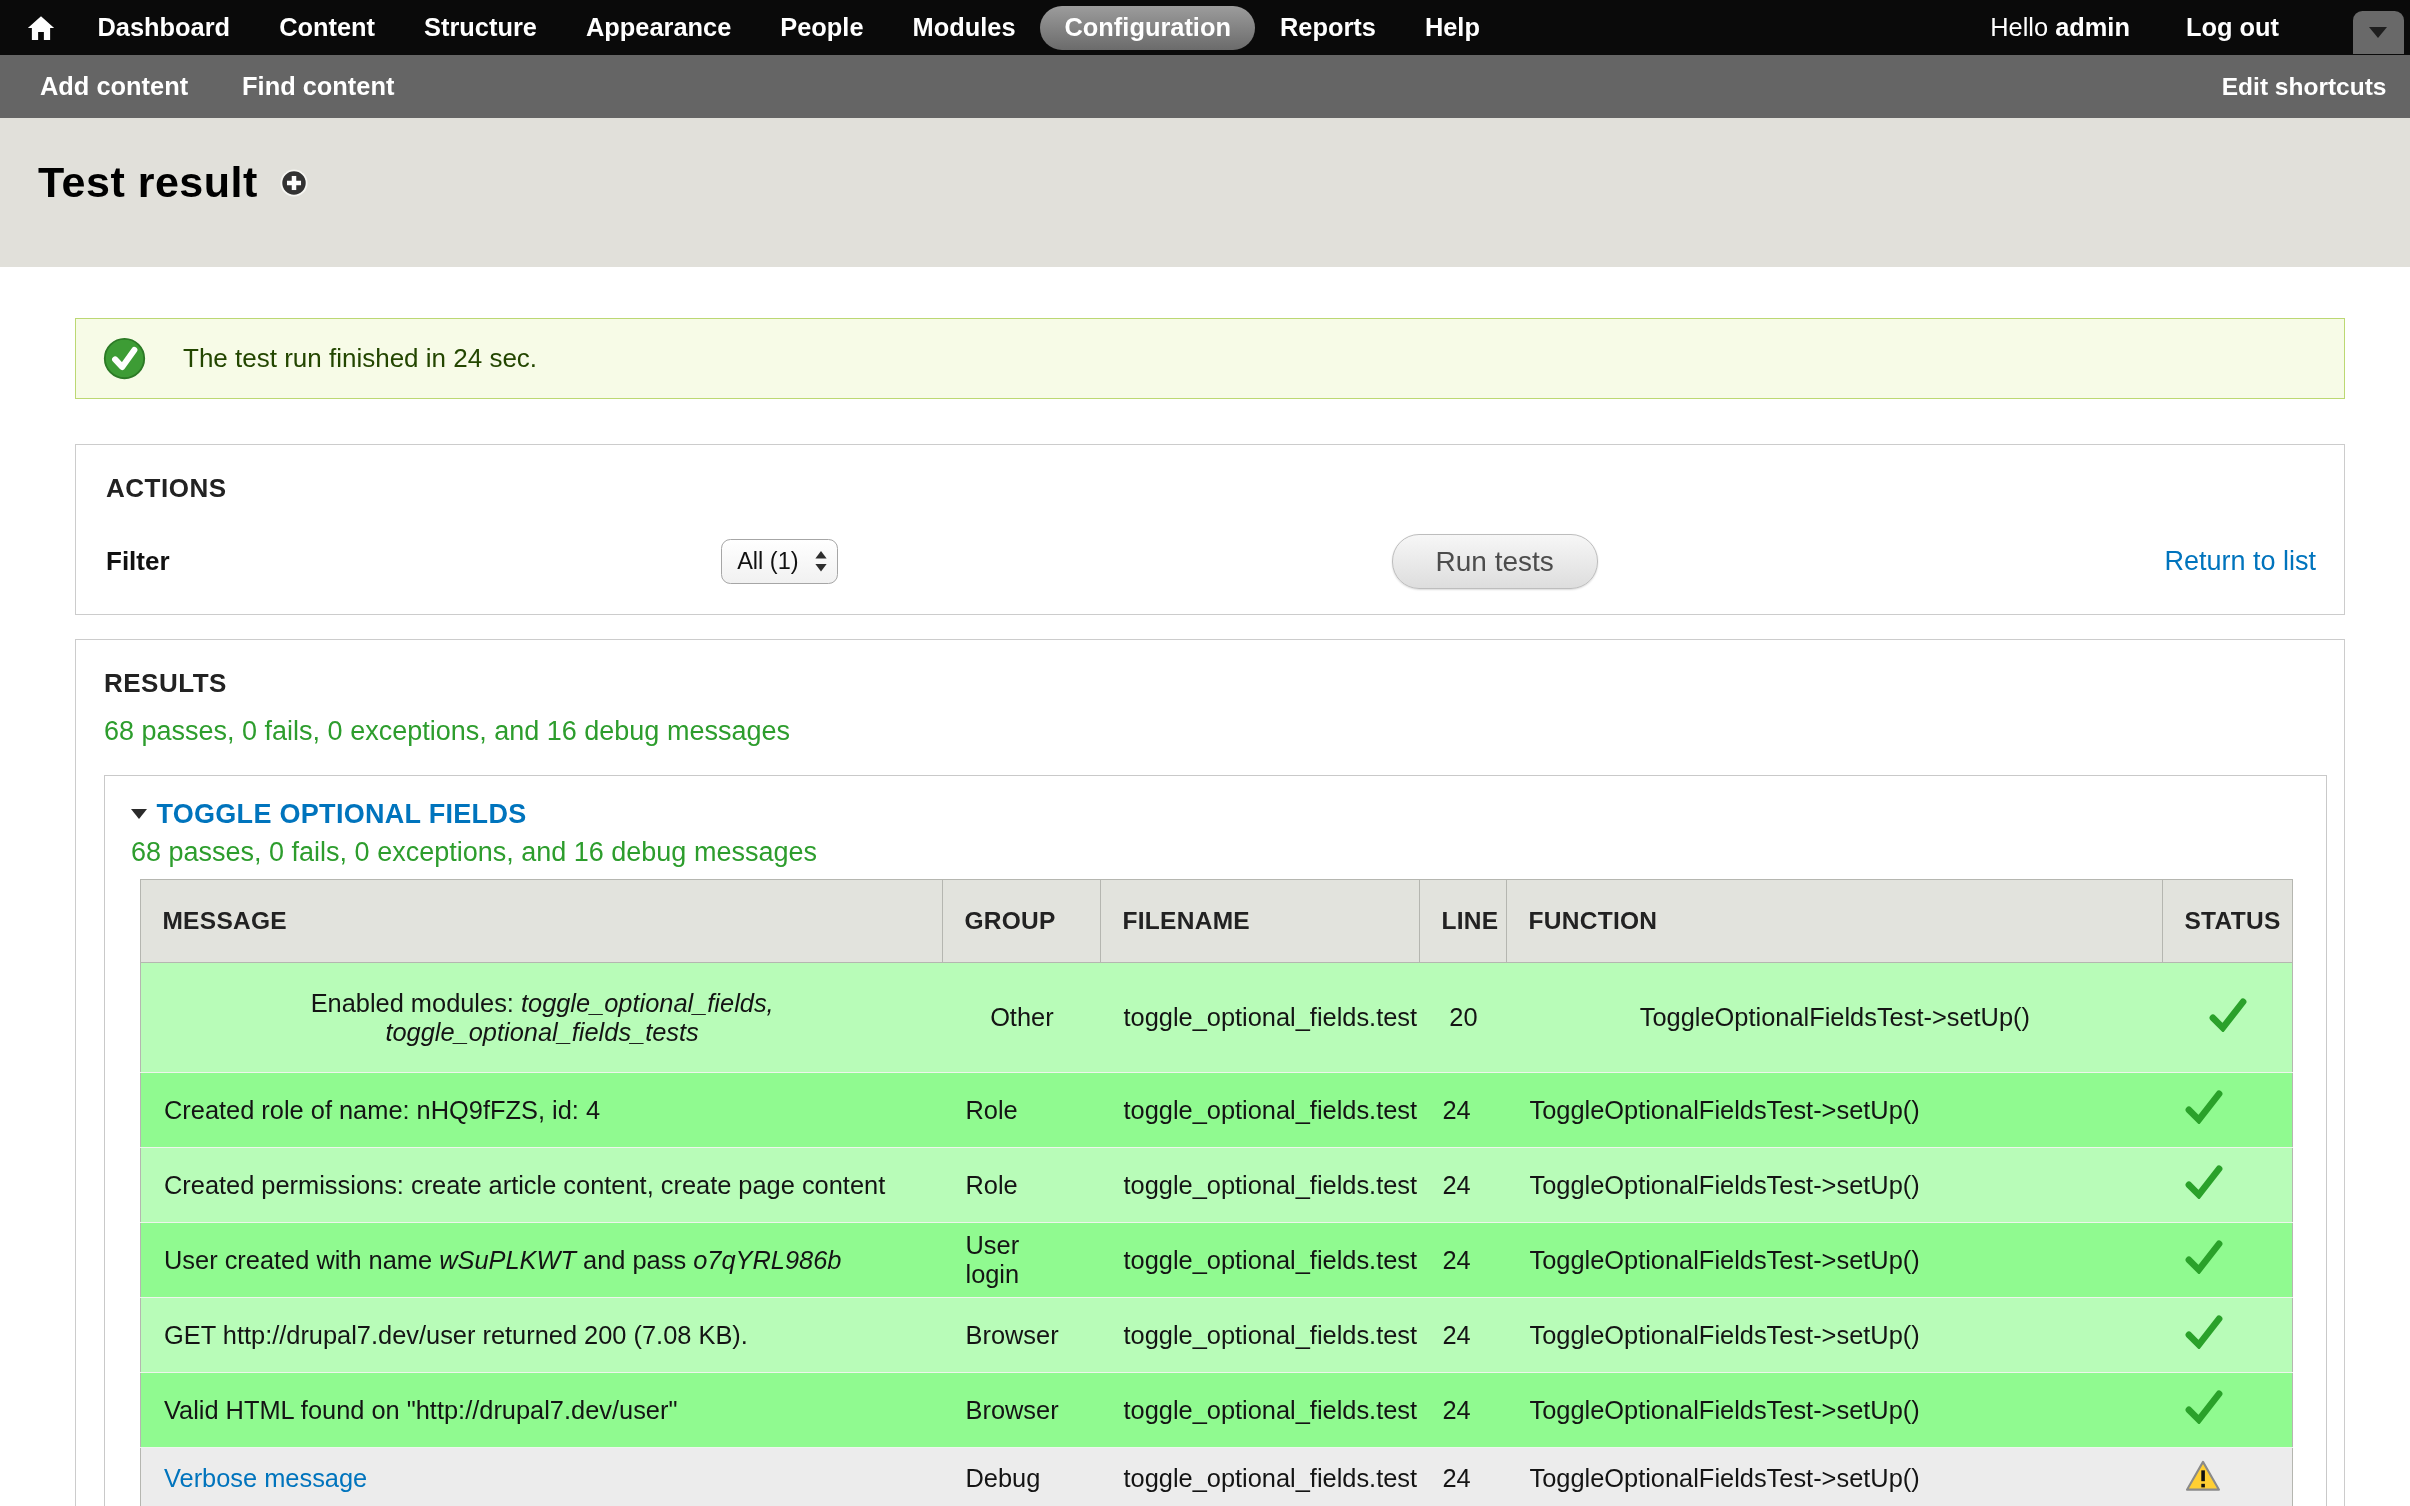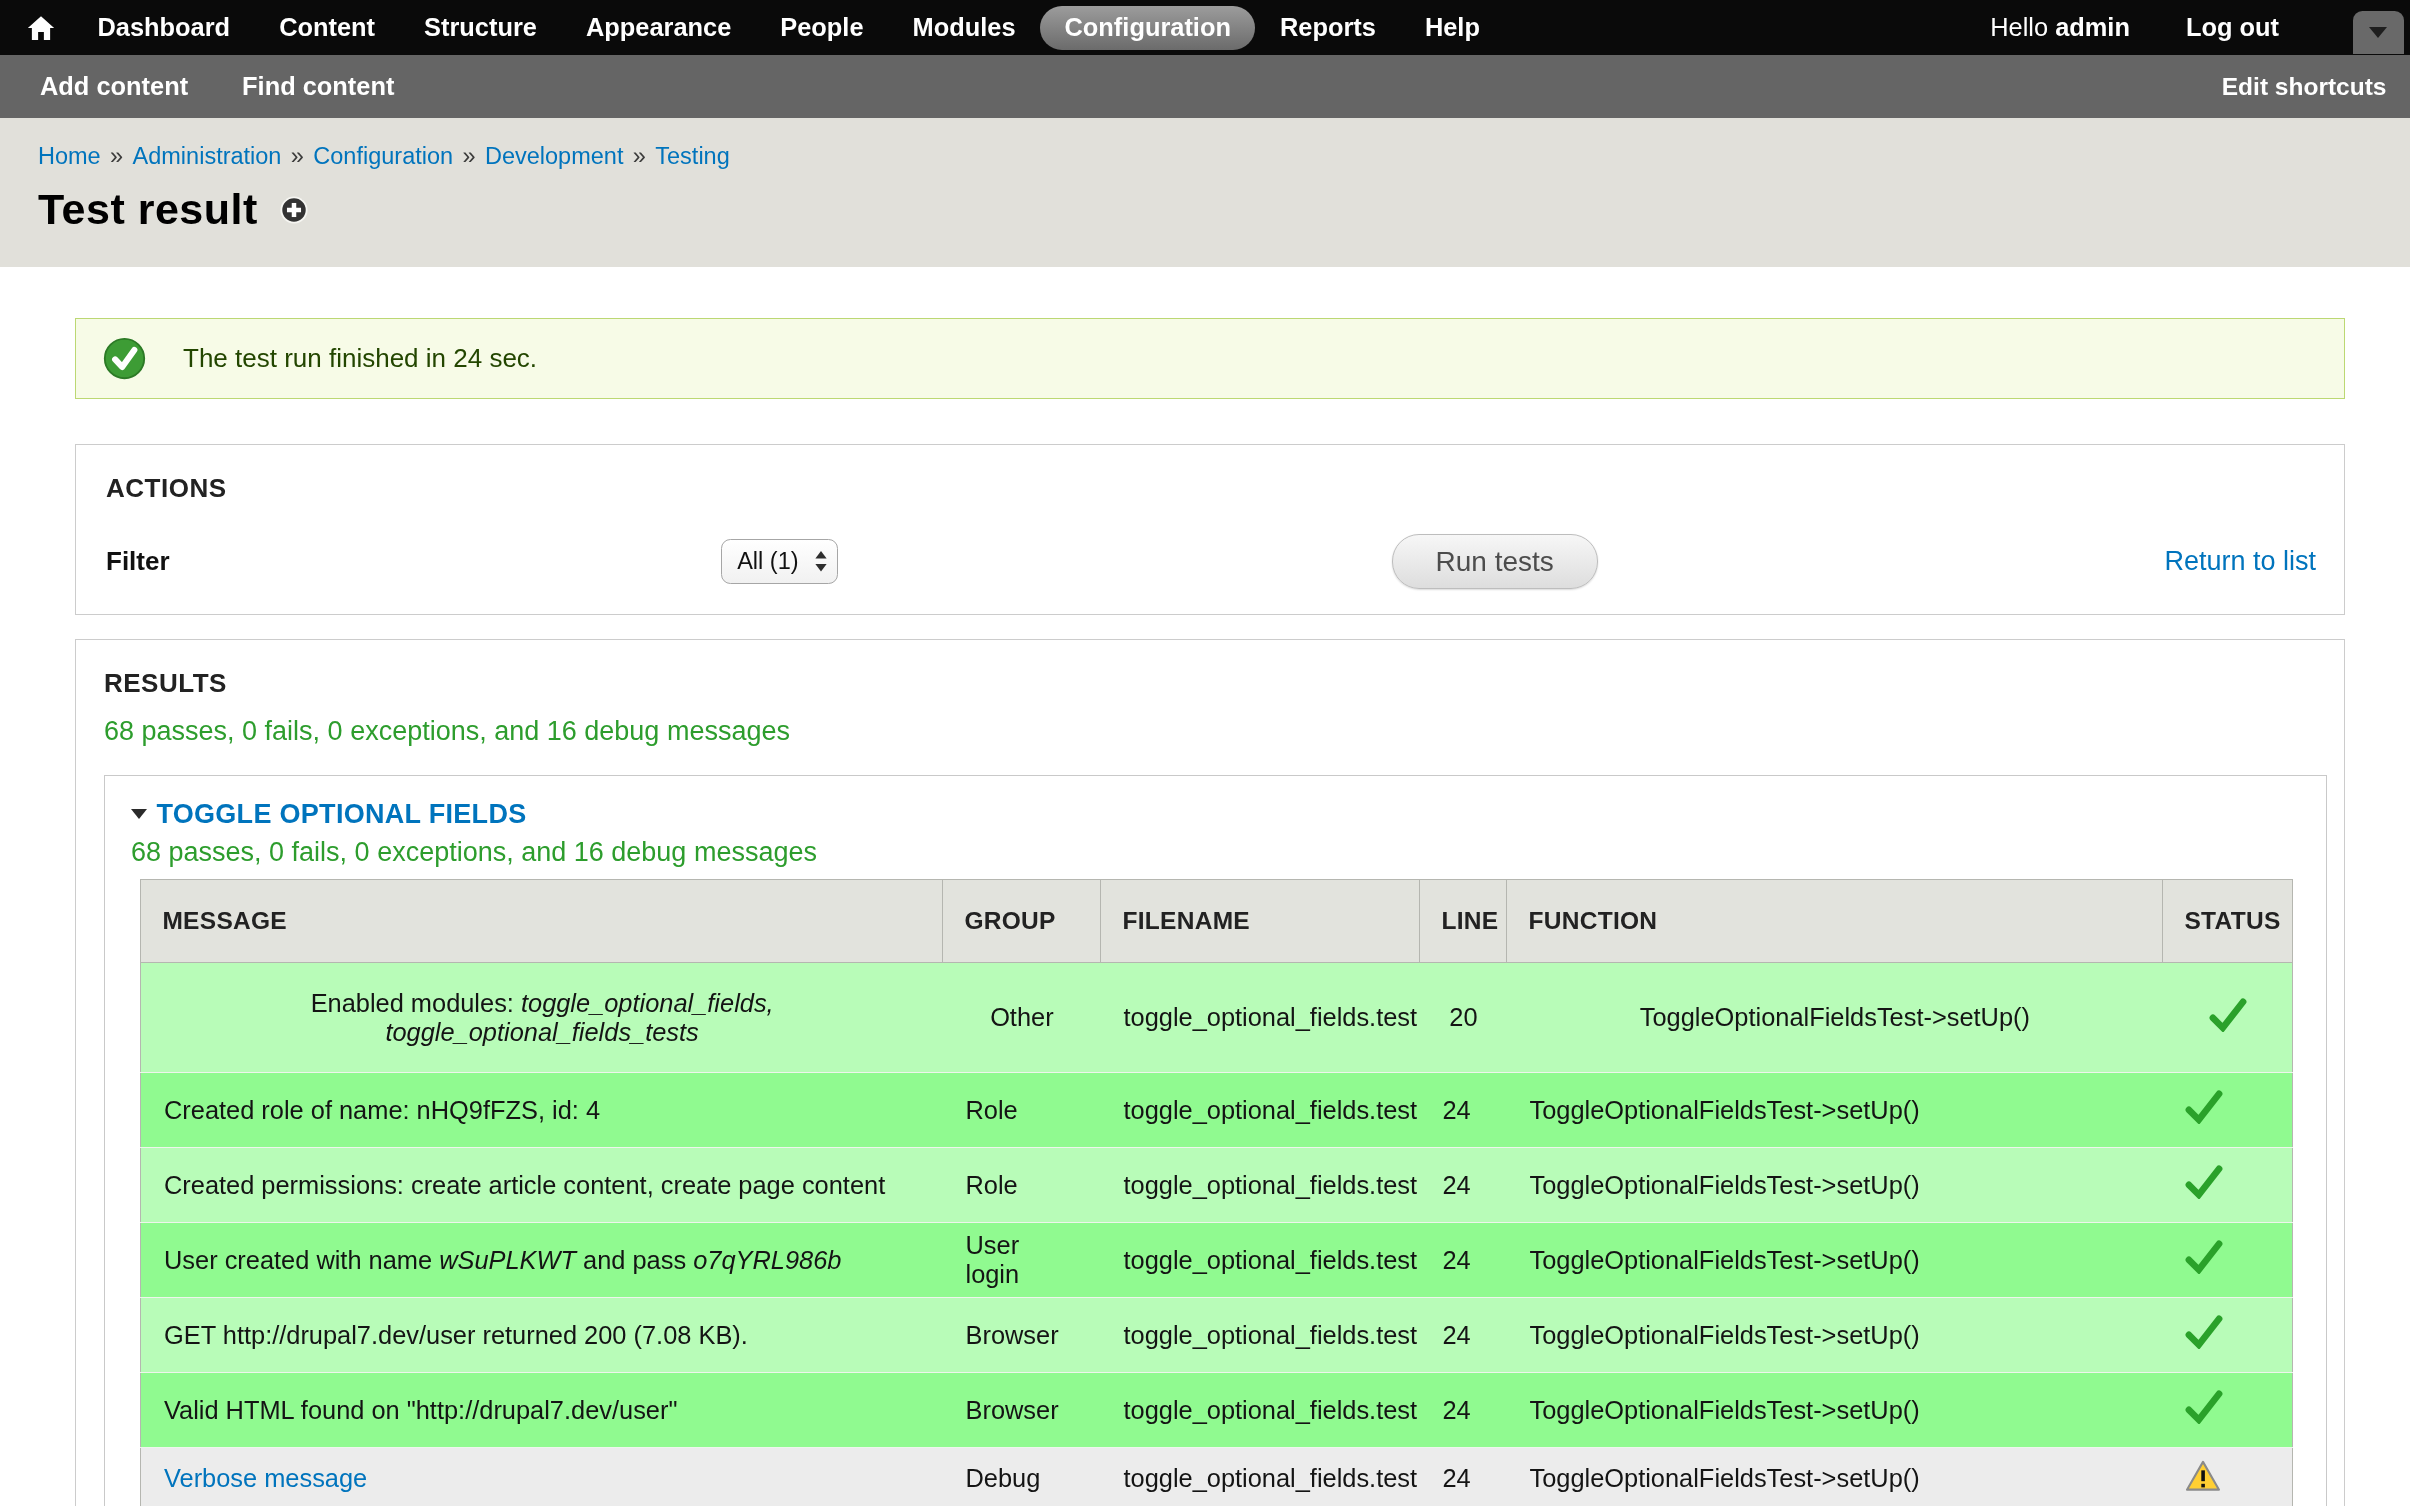--- a/index.html
+++ b/index.html
@@ -112,21 +112,20 @@
 
   <div class="shortcuts">
     <span style="display:flex;align-items:center;gap:14px;">
         <a class="sc-item">Add content</a>
         <a class="sc-item">Find content</a>
       </span>
     <a class="sc-edit">Edit shortcuts</a>
   </div>
 
   <div class="page-header">
-    <div class="breadcrumb"><a>Home</a><span class="sep">»</span><a>Administration</a><span class="sep">»</span><a>Configuration</a><span class="sep">»</span><a>Development</a><span class="sep">»</span><a>Testing</a></div>
     <div class="title-row">
       <h1 class="page-title" style="margin:0;">Test result</h1>
       <span class="title-gear">
         <svg width="30" height="30" viewBox="0 0 32 32">
           <circle cx="16" cy="16" r="13.5" fill="#333333" stroke="#f6f6f2" stroke-width="2"></circle>
           <rect x="13.6" y="8.5" width="4.8" height="15" fill="#ffffff"></rect>
           <rect x="8.5" y="13.6" width="15" height="4.8" fill="#ffffff"></rect>
         </svg>
       </span>
     </div>

